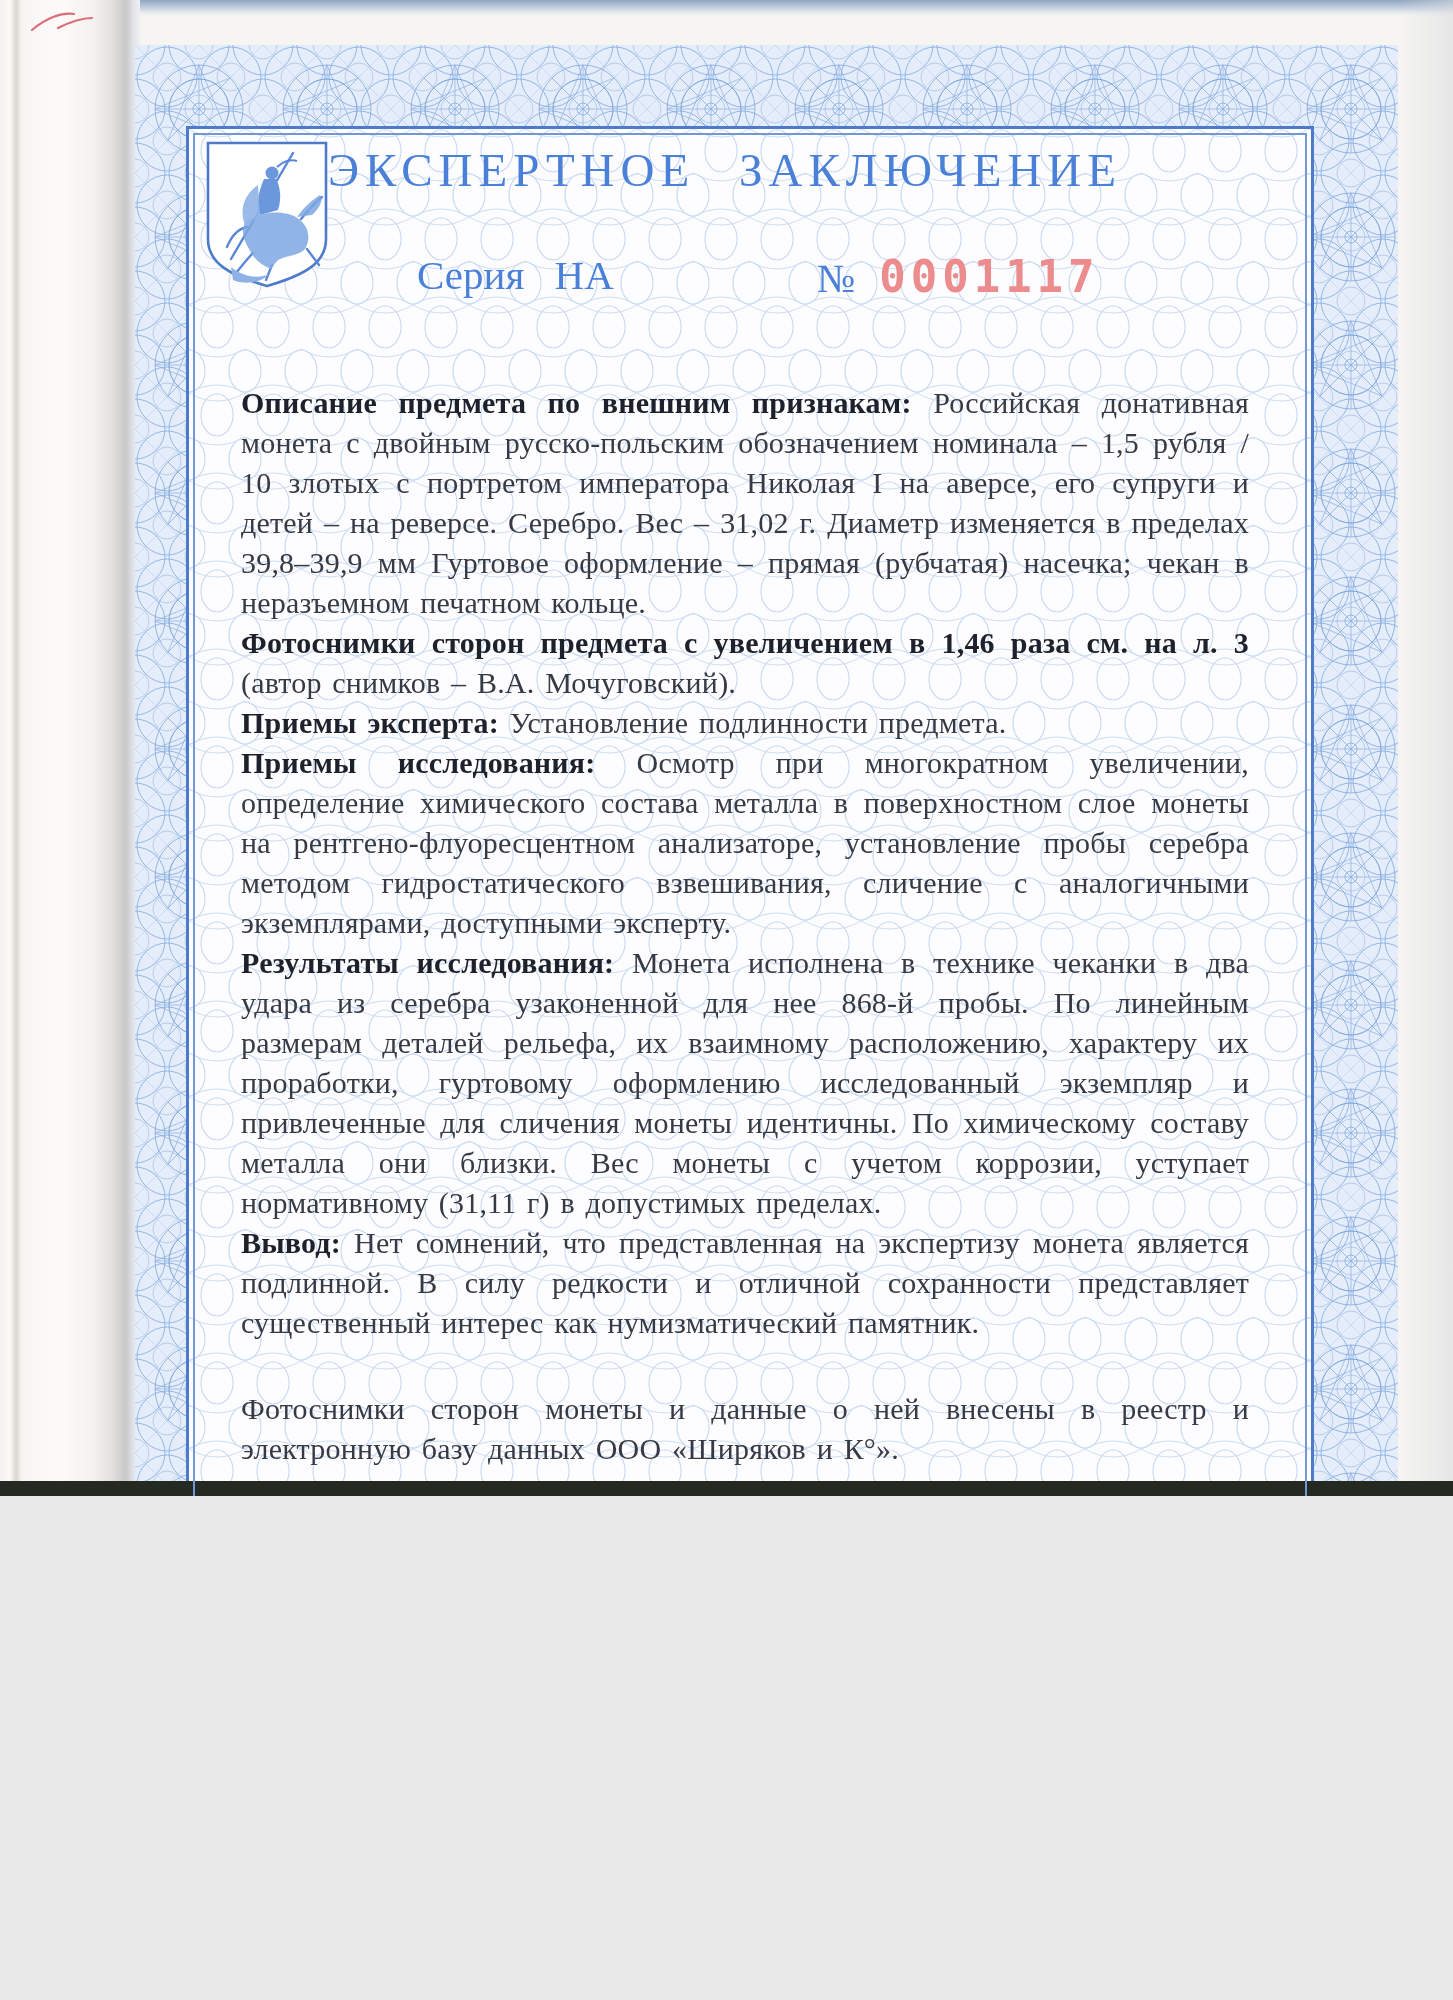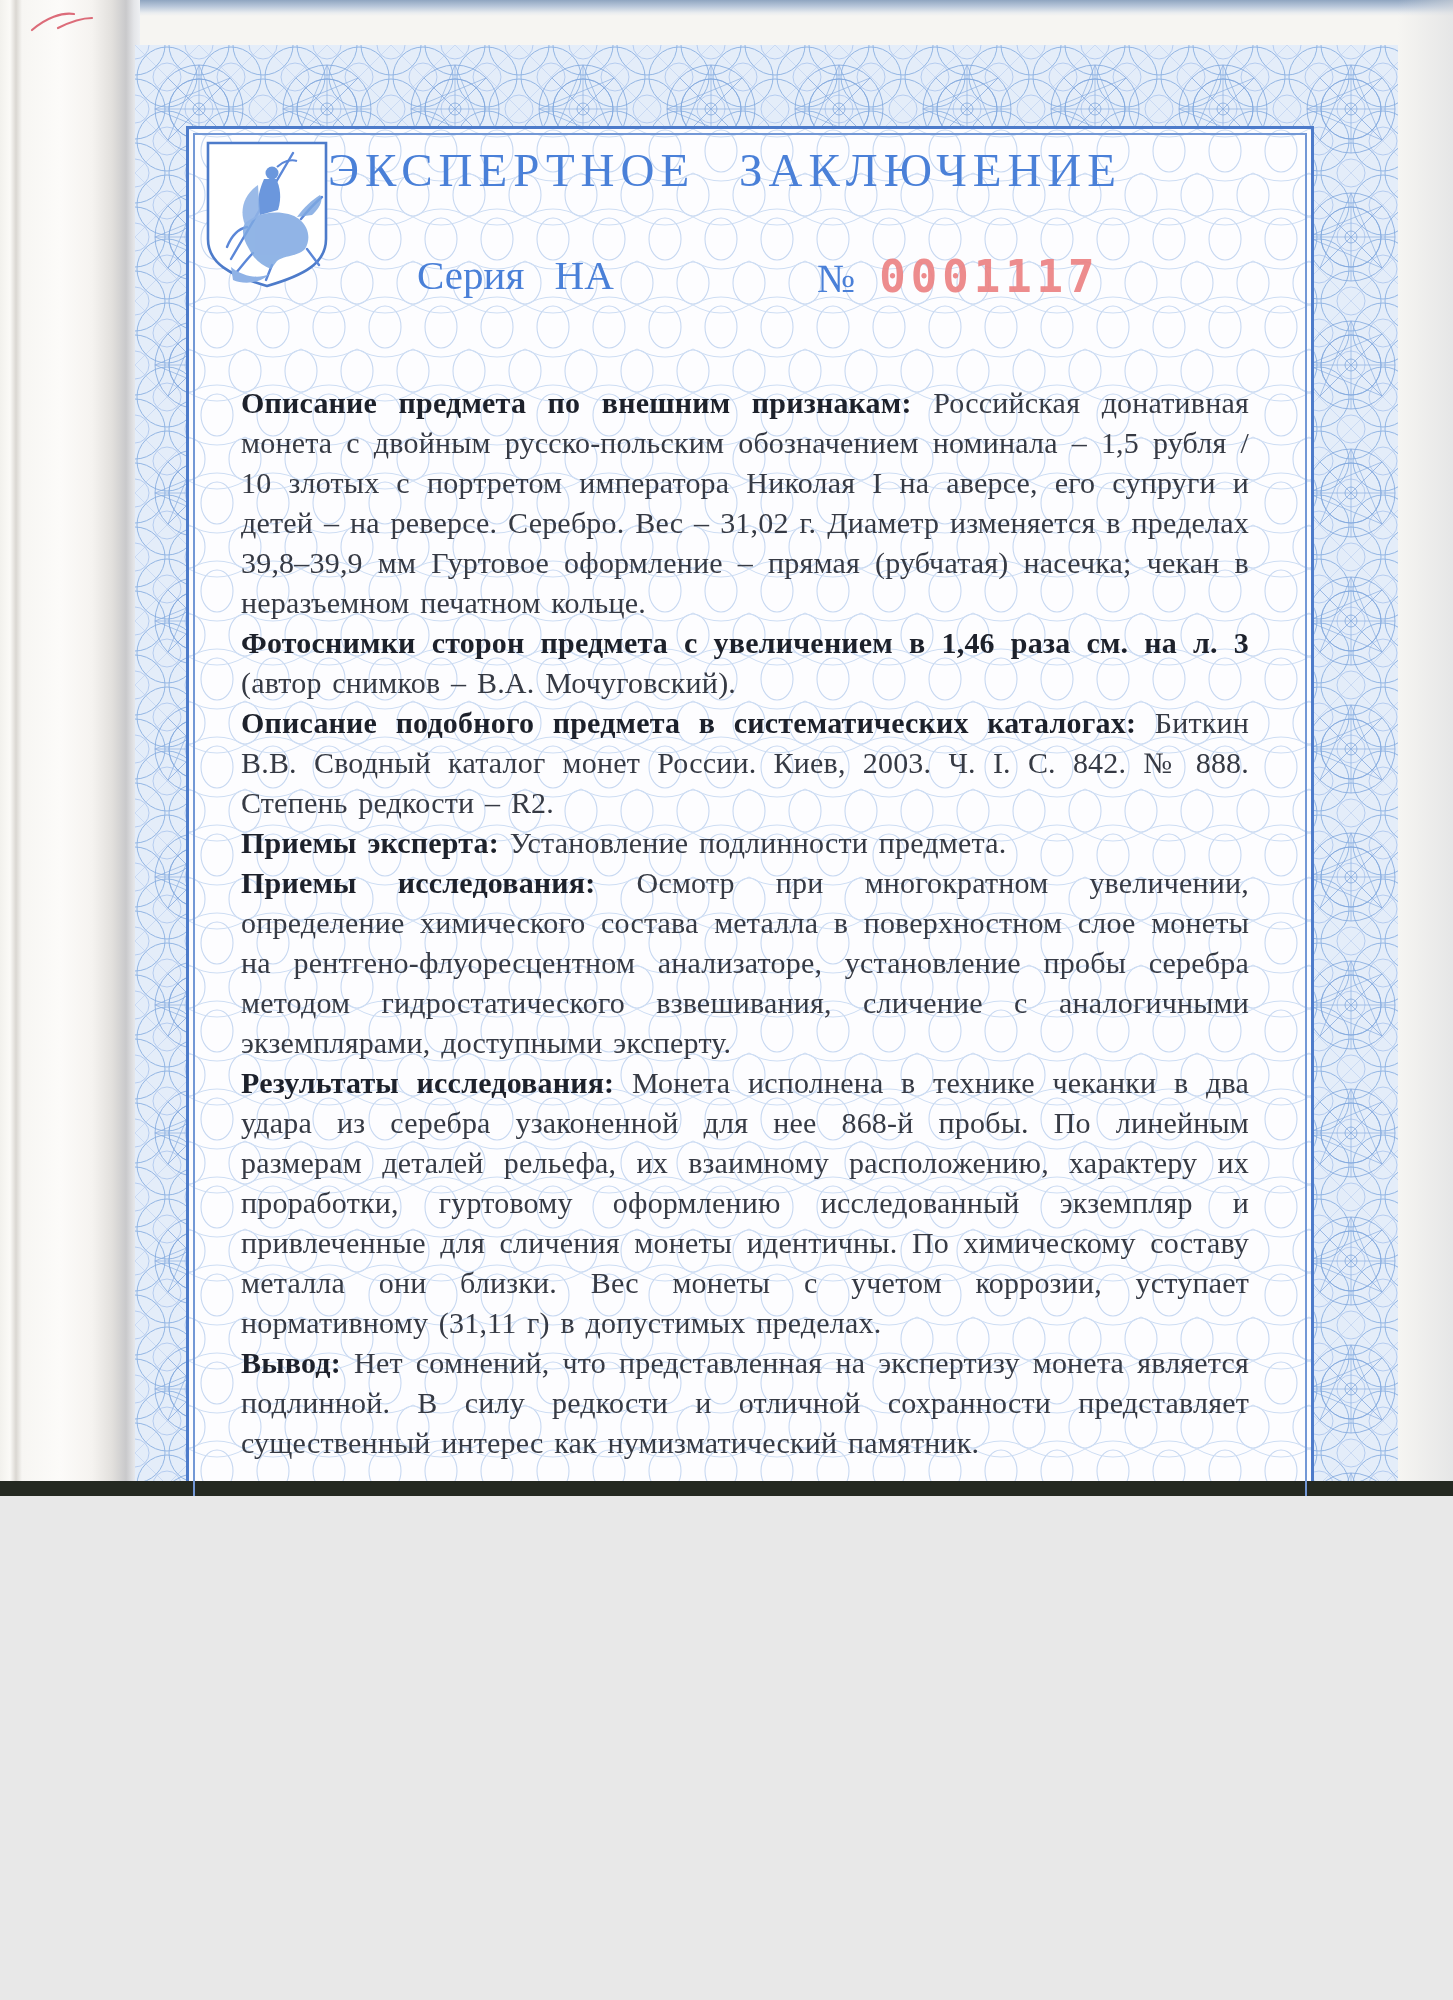--- a/index.html
+++ b/index.html
@@ -155,21 +155,20 @@
         <div class="title">ЭКСПЕРТНОЕ ЗАКЛЮЧЕНИЕ</div>
         <div class="series">Серия НА</div>
         <div class="numgroup">
           <span>№</span><span class="serial">0001117</span>
         </div>
       </div>
 
       <div class="body">
         <p><span class="lead">Описание предмета по внешним признакам:</span> <span>Российская донативная монета с двойным русско-польским обозначением номинала – 1,5 рубля / 10 злотых с портретом императора Николая I на аверсе, его супруги и детей – на реверсе. Серебро. Вес – 31,02 г. Диаметр изменяется в пределах 39,8–39,9 мм Гуртовое оформление – прямая (рубчатая) насечка; чекан в неразъемном печатном кольце.</span></p>
         <p><span class="lead">Фотоснимки сторон предмета с увеличением в 1,46 раза см. на л. 3</span> <span>(автор снимков – В.А. Мочуговский).</span></p>
-        <p><span class="lead">Описание подобного предмета в систематических каталогах:</span> <span>Биткин В.В. Сводный каталог монет России. Киев, 2003. Ч. I. С. 842. № 888. Степень редкости – R2.</span></p>
         <p><span class="lead">Приемы эксперта:</span> <span>Установление подлинности предмета.</span></p>
         <p><span class="lead">Приемы исследования:</span> <span>Осмотр при многократном увеличении, определение химического состава металла в поверхностном слое монеты на рентгено-флуоресцентном анализаторе, установление пробы серебра методом гидростатического взвешивания, сличение с аналогичными экземплярами, доступными эксперту.</span></p>
         <p><span class="lead">Результаты исследования:</span> <span>Монета исполнена в технике чеканки в два удара из серебра узаконенной для нее 868-й пробы. По линейным размерам деталей рельефа, их взаимному расположению, характеру их проработки, гуртовому оформлению исследованный экземпляр и привлеченные для сличения монеты идентичны. По химическому составу металла они близки. Вес монеты с учетом коррозии, уступает нормативному (31,11 г) в допустимых пределах.</span></p>
         <p><span class="lead">Вывод:</span> <span>Нет сомнений, что представленная на экспертизу монета является подлинной. В силу редкости и отличной сохранности представляет существенный интерес как нумизматический памятник.</span></p>
 
         <p class="registry">Фотоснимки сторон монеты и данные о ней внесены в реестр и электронную базу данных ООО «Ширяков и К°».</p>
 
         <div class="sign-row">
           <span class="lbl">Эксперт</span>
           <span class="lbl">И.В. Ширяков</span>

